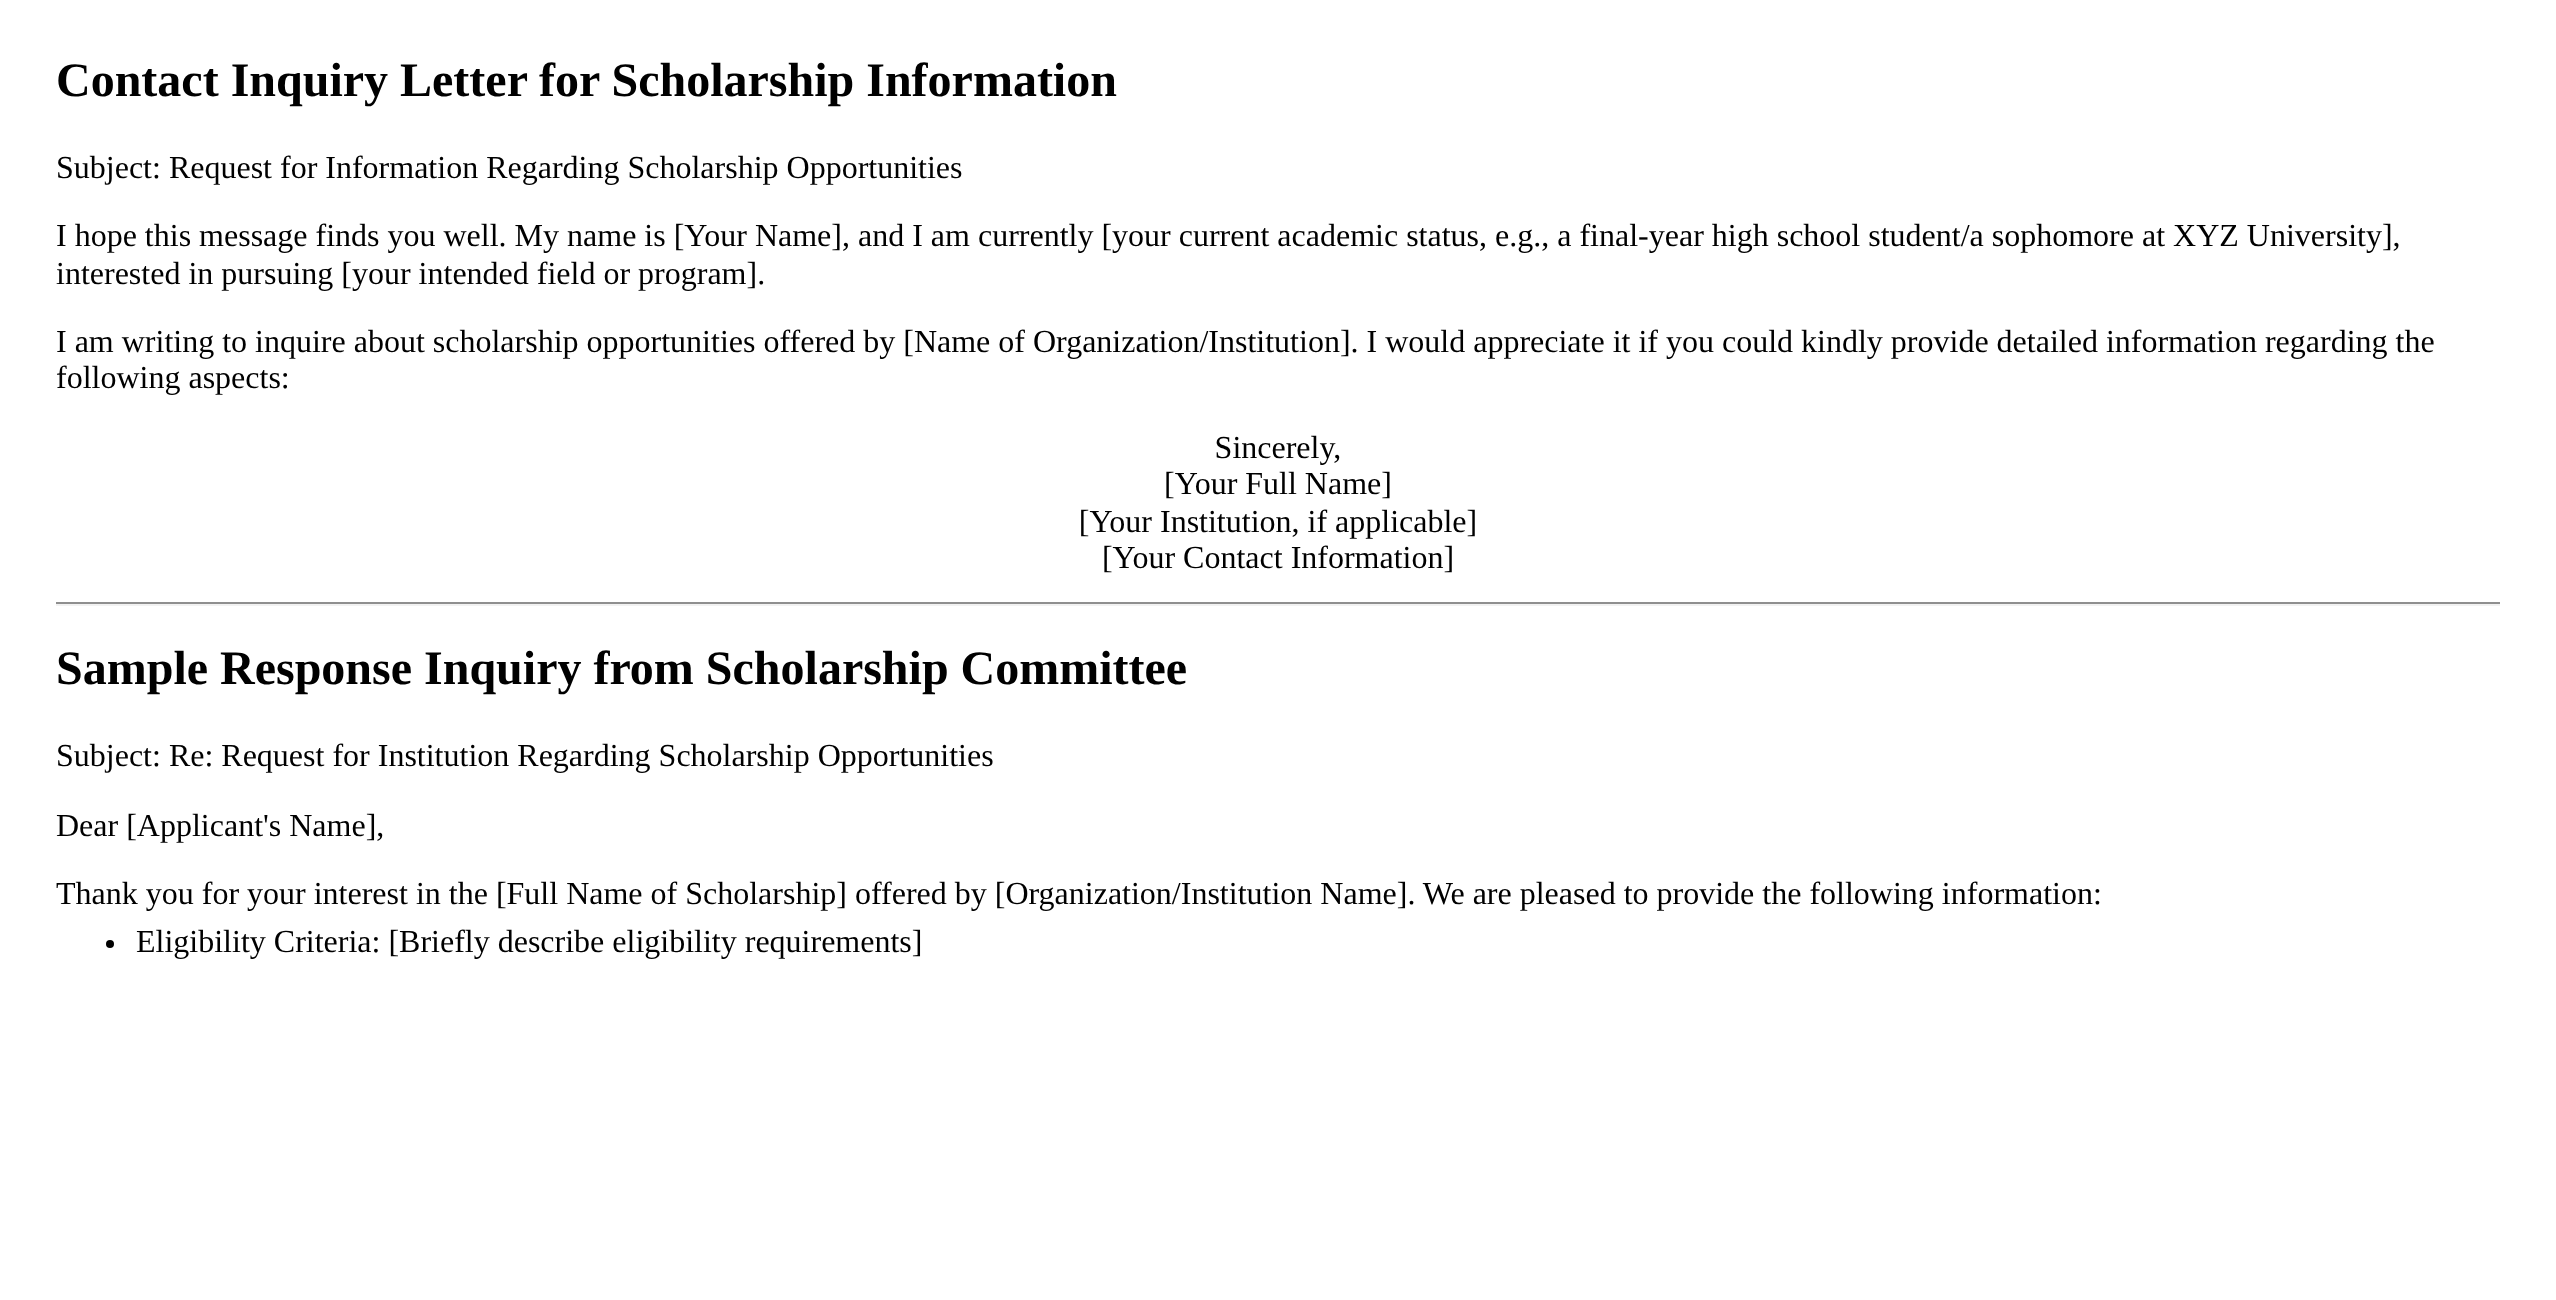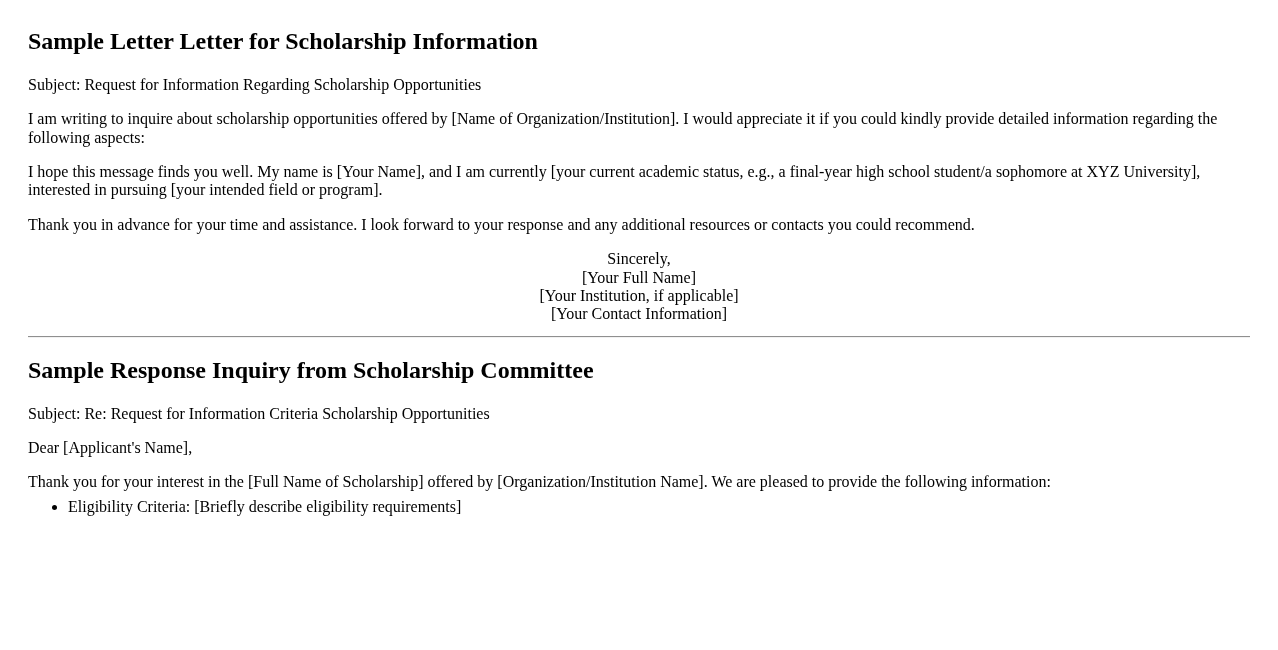--- a/index.html
+++ b/index.html
@@ -41,51 +41,50 @@
     border-bottom: 1px solid #f2f2f2;
   }
   strong.inline-label { font-weight: normal; }
 </style>
 </head>
 <body>
 
 <div class="page">
 
   <section>
-    <h2 class="section-heading">Sample Letter Letter for Scholarship Information</h2>
+    <h2 class="section-heading">Contact Inquiry Letter for Scholarship Information</h2>
 
     <p>
       <strong class="inline-label">Subject:</strong>
       <span>Request for Information Regarding Scholarship Opportunities</span>
     </p>
 
 
+    <p>I hope this message finds you well. My name is [Your Name], and I am currently [your current academic status, e.g., a final-year high school student/a sophomore at XYZ University], interested in pursuing [your intended field or program].</p>
+
     <p>I am writing to inquire about scholarship opportunities offered by [Name of Organization/Institution]. I would appreciate it if you could kindly provide detailed information regarding the following aspects:</p>
 
-    <p>I hope this message finds you well. My name is [Your Name], and I am currently [your current academic status, e.g., a final-year high school student/a sophomore at XYZ University], interested in pursuing [your intended field or program].</p>
 
-
-    <p>Thank you in advance for your time and assistance. I look forward to your response and any additional resources or contacts you could recommend.</p>
 
     <div class="signature">
       <div class="sig-line">Sincerely,</div>
       <div class="sig-line">[Your Full Name]</div>
       <div class="sig-line">[Your Institution, if applicable]</div>
       <div class="sig-line">[Your Contact Information]</div>
     </div>
   </section>
 
   <hr class="section-divider">
 
   <section>
     <h2 class="section-heading mt">Sample Response Inquiry from Scholarship Committee</h2>
 
     <p>
       <strong class="inline-label">Subject:</strong>
-      <span>Re: Request for Information Criteria Scholarship Opportunities</span>
+      <span>Re: Request for Institution Regarding Scholarship Opportunities</span>
     </p>
 
     <p>Dear [Applicant's Name],</p>
 
     <p class="mb-small">Thank you for your interest in the [Full Name of Scholarship] offered by [Organization/Institution Name]. We are pleased to provide the following information:</p>
 
     <ul class="bullet-list list-cut">
       <li>
         <strong class="inline-label">Eligibility Criteria:</strong>
         <span>[Briefly describe eligibility requirements]</span>

